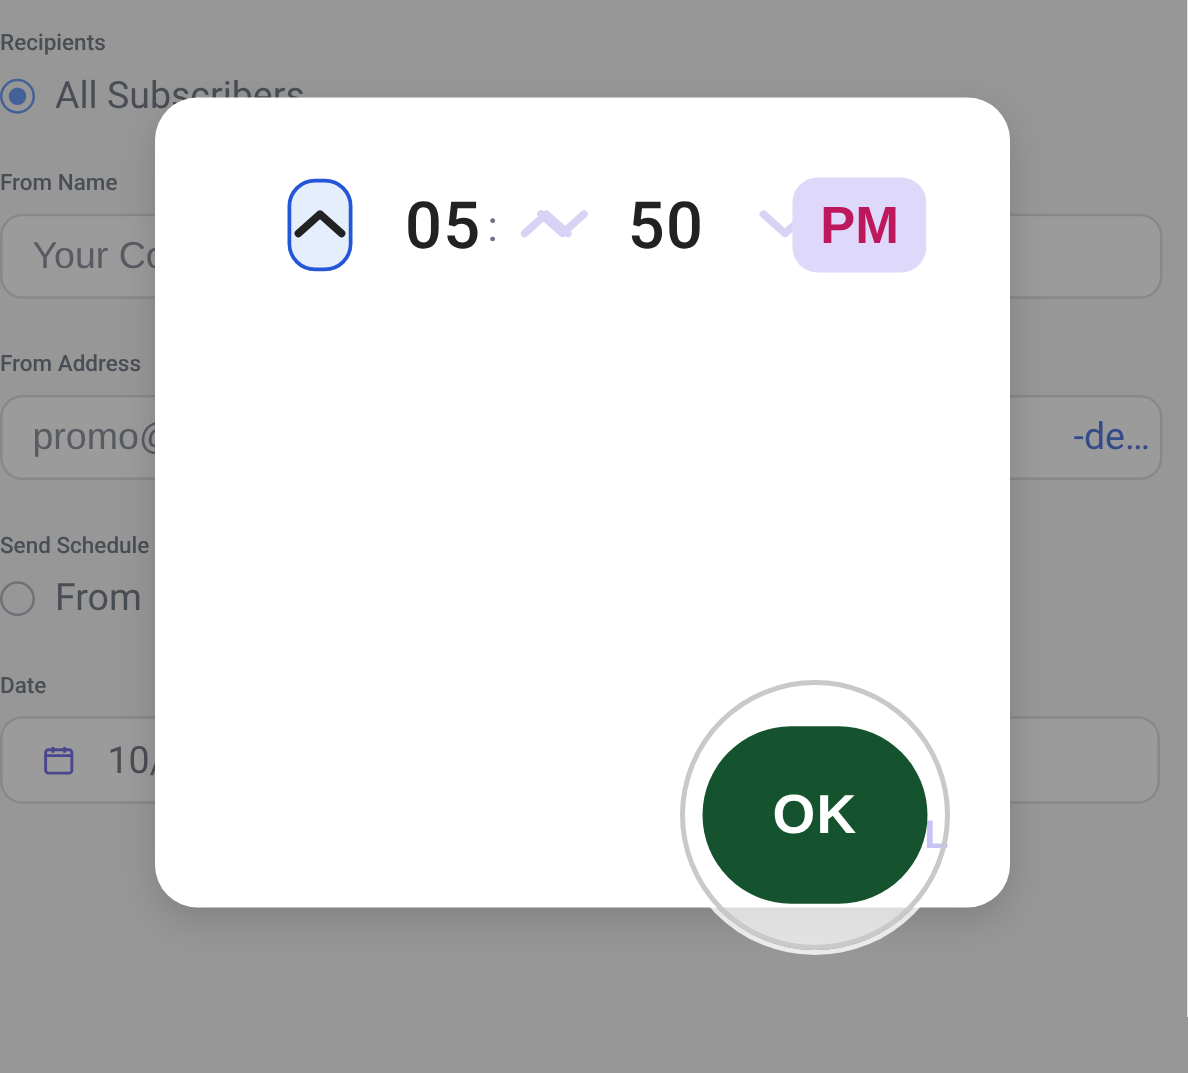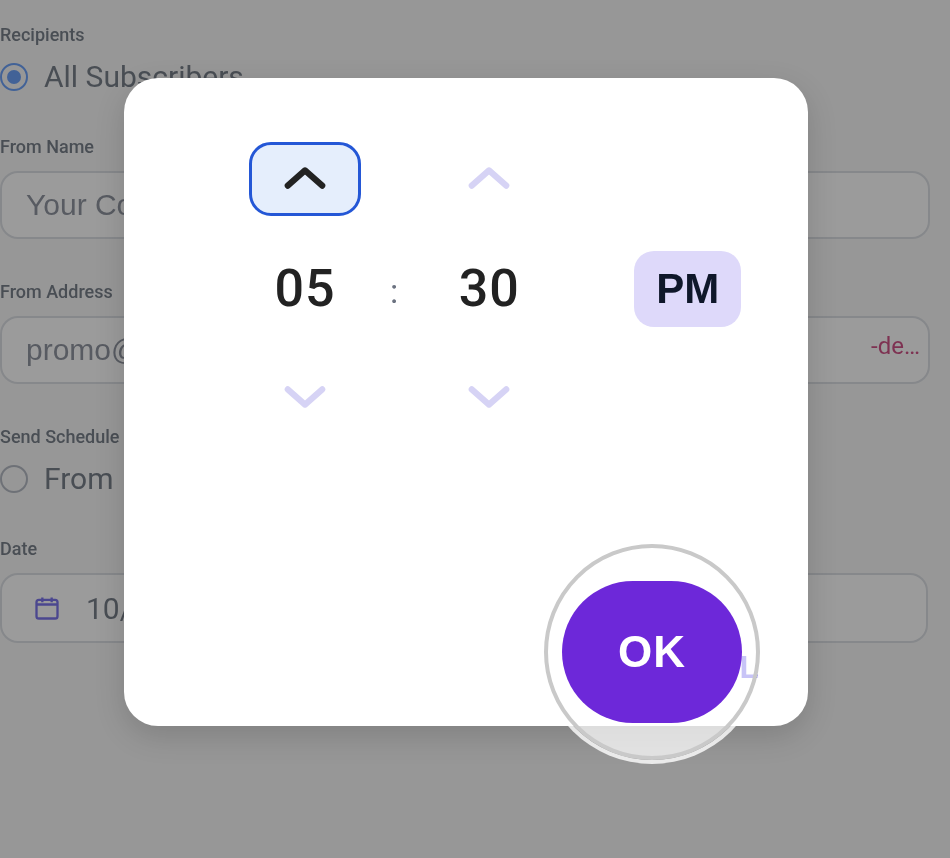--- a/index.html
+++ b/index.html
@@ -30,39 +30,39 @@
   
   .scrim { position: absolute; inset: 0; background: rgba(72,72,72,0.55); }
 
   
   .modal {
     position: absolute; left: 124px; top: 78px; width: 684px; height: 648px;
     background: #fff; border-radius: 34px; box-shadow: 0 10px 30px rgba(0,0,0,.15);
     padding: 40px 40px 24px 40px;
   }
   .time-area { display: flex; align-items: center; justify-content: flex-start; gap: 0; margin-top: 24px; padding-left: 66px; }
-  .spin-col { display: flex; flex-direction: column; align-items: center; gap: 42px; width: 150px; }
+  .spin-col { display: flex; flex-direction: row; align-items: center; gap: 42px; width: 150px; }
   .chev {
     width: 112px; height: 74px; border-radius: 22px; display:flex; align-items:center; justify-content:center;
     background: transparent; border: none; cursor: pointer;
   }
   .chev svg { stroke: #d6d3f5; }
   .chev.active { background: #e5eefc; border: 3px solid #2457d6; }
   .chev.active svg { stroke: #222; }
   .value { font-size: 52px; font-weight: 500; color: #222; letter-spacing: 1px; }
   .colon { font-size: 34px; color: #6b7280; margin: 0 16px 0 10px; align-self:center; position: relative; top: 2px; }
   .period {
-    margin-left: 70px; align-self: center; background: #ded9fa; color: #0f172a;
+    margin-left: 70px; align-self: center; background: #ded9fa; color: #be185d;
     font-size: 42px; font-weight: 600; padding: 14px 22px; border-radius: 20px; border:none; cursor:pointer;
   }
 
   .actions { position: absolute; bottom: 40px; right: 48px; display: flex; align-items: center; gap: 28px; }
   .cancel { font-size: 32px; font-weight: 800; color: #3c2ee0; letter-spacing: 1px; background:none; border:none; cursor:pointer; }
   .ok-btn {
-    width: 180px; height: 142px; border-radius: 80px; background: #6d28d9; color:#fff;
+    width: 180px; height: 142px; border-radius: 80px; background: #14532d; color:#fff;
     font-size: 44px; font-weight: 800; border:none; cursor:pointer; letter-spacing: 1px;
     display:flex; align-items:center; justify-content:center;
   }
 
   
   .ok-ring {
     position: absolute; width: 216px; height: 216px; border-radius: 50%;
     border: 4px solid #c9c9c9; background: rgba(255,255,255,.72);
     left: 544px; top: 544px; display:flex; align-items:center; justify-content:center;
     box-shadow: 0 0 0 4px rgba(255,255,255,.8);
@@ -82,21 +82,21 @@
 
   <div class="section">
     <div class="label">From Name</div>
     <input class="textfield" value="Your Company" style="">
   </div>
 
   <div class="section">
     <div class="label">From Address</div>
     <div style="position:relative;">
       <input class="textfield" value="promo@" style="">
-      <span style="position:absolute; right:30px; top:16px; font-size:24px; color:#be185d;margin-left:48px;">-de…</span>
+      <span style="position:absolute; right:30px; top:16px; font-size:30px; color:#1d4ed8;margin-left:48px;">-de…</span>
     </div>
   </div>
 
   <div class="section">
     <div class="label">Send Schedule</div>
     <div class="radio-row">
       <div class="radio empty"></div>
       <div class="radio-label">From</div>
     </div>
   </div>
@@ -154,21 +154,21 @@
     <div class="colon">:</div>
 
     <div class="spin-col">
       <button class="chev">
         <span>
           <svg width="46" height="28" viewBox="0 0 24 14" fill="none" stroke-width="3.2" stroke-linecap="round" stroke-linejoin="round">
               <path d="M3 11 12 3l9 8"></path>
             </svg>
         </span>
       </button>
-      <div class="value">30</div>
+      <div class="value">50</div>
       <button class="chev">
         <span>
           <svg width="46" height="28" viewBox="0 0 24 14" fill="none" stroke-width="3.2" stroke-linecap="round" stroke-linejoin="round">
               <path d="M3 3l9 8 9-8"></path>
             </svg>
         </span>
       </button>
     </div>
 
     <button class="period">PM</button>

